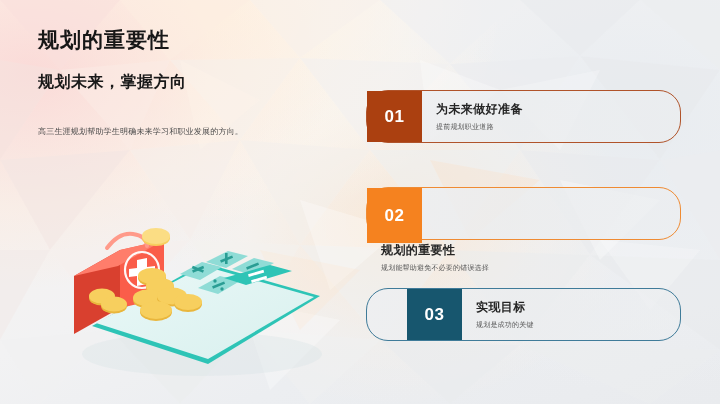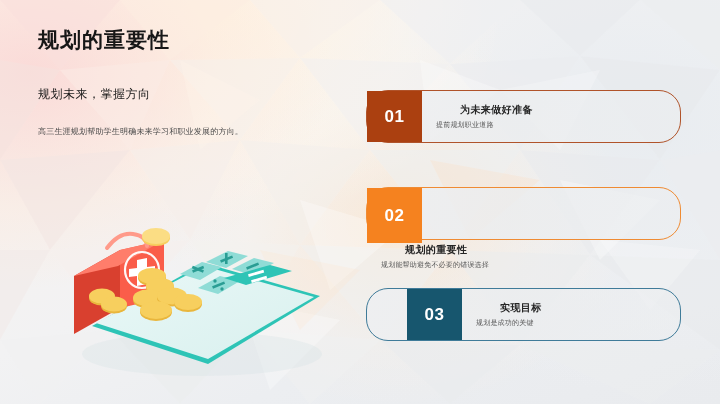--- a/index.html
+++ b/index.html
@@ -21,22 +21,22 @@
   .poly{position:absolute;inset:0;pointer-events:none;}
   .poly svg{width:100%;height:100%;display:block;}
 
   
   .title{
     position:absolute;left:38px;top:27px;
     font-size:21px;font-weight:bold;color:#171717;
     letter-spacing:1px;line-height:1.2;
   }
   .headline{
-    position:absolute;left:38px;top:87px;
-    font-size:12px;font-weight:normal;color:#191919;
+    position:absolute;left:38px;top:72px;
+    font-size:16px;font-weight:bold;color:#191919;
     letter-spacing:0.5px;line-height:1.3;
   }
   .lede{
     position:absolute;left:38px;top:126px;width:250px;
     font-size:8px;color:#4a4a4a;line-height:1.5;letter-spacing:0.2px;
   }
 
   
   .illus{position:absolute;left:52px;top:218px;width:290px;height:165px;}
   .illus svg{width:100%;height:100%;display:block;}
@@ -59,22 +59,22 @@
     color:#ffffff;font-size:17px;font-weight:bold;letter-spacing:0.5px;
   }
   .badge-1{background:#ab4010;}
   .badge-2{background:#f5821f;}
   .badge-3{background:#17566e;}
   .card-body{
     flex:1;display:flex;flex-direction:column;justify-content:center;
     padding:0 0 0 14px;
   }
   .card-title{
-    font-size:10px;font-weight:bold;color:#252525;
-    letter-spacing:0.4px;line-height:1.3;margin-bottom:4px;margin-left:24px;
+    font-size:12px;font-weight:bold;color:#252525;
+    letter-spacing:0.4px;line-height:1.3;margin-bottom:4px;
   }
   .card-sub{
     font-size:7px;color:#575757;letter-spacing:0.2px;line-height:1.3;
   }
 </style>
 </head>
 <body>
 
 <div class="slide">
 

